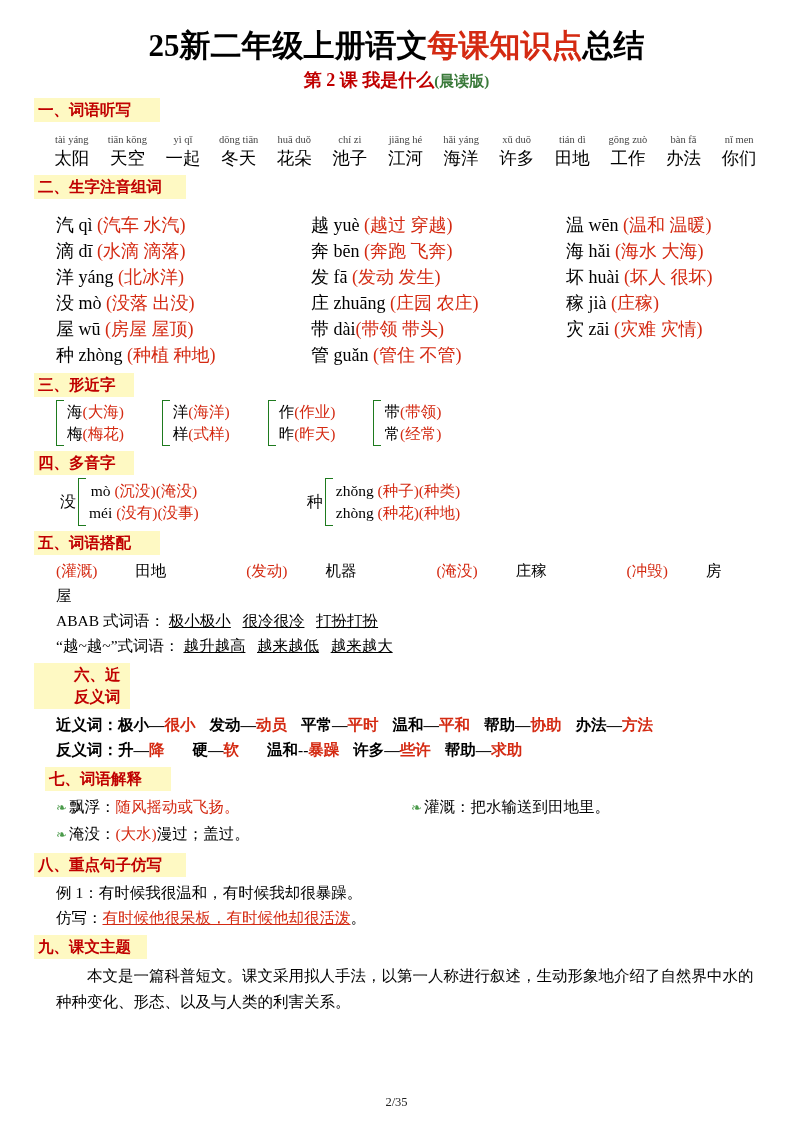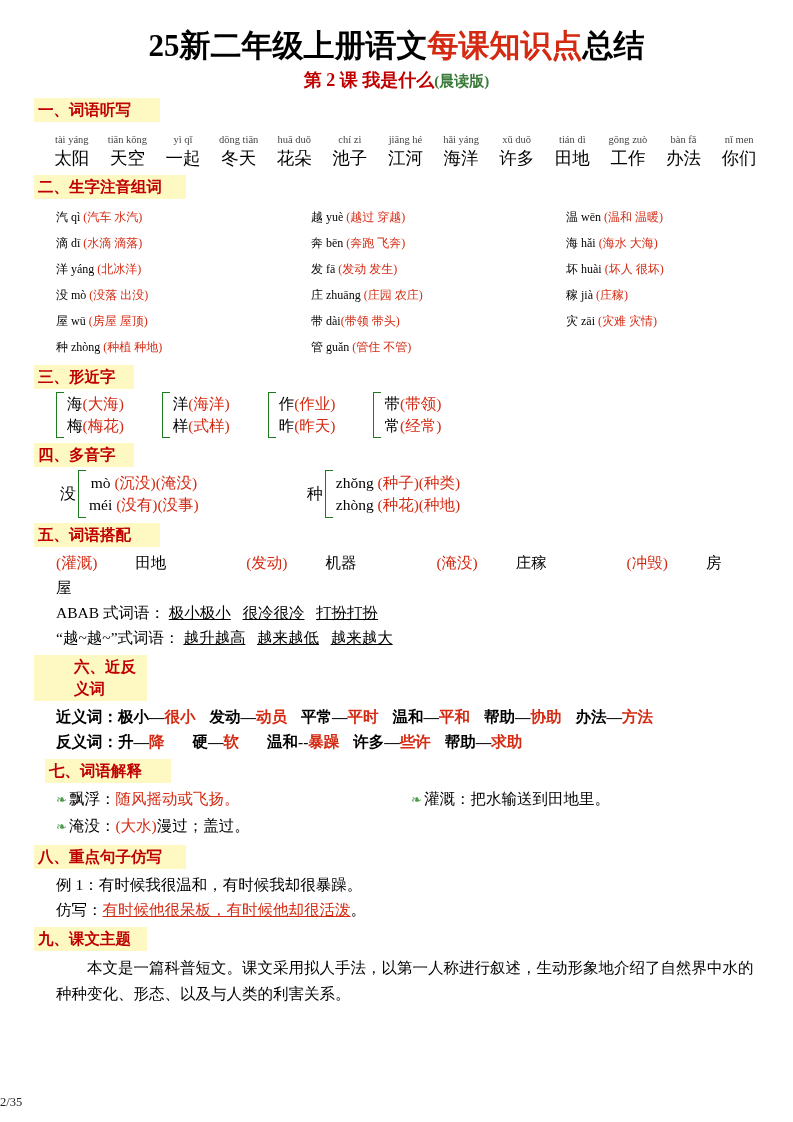--- a/index.html
+++ b/index.html
@@ -51,21 +51,21 @@
     margin: 5px 0 3px 0;
     display: block;
     width: 100%;
     box-sizing: border-box;
   }
   .sec.w1 { width: 126px; }
   .sec.w2 { width: 152px; }
   .sec.w3 { width: 100px; }
   .sec.w4 { width: 100px; }
   .sec.w5 { width: 126px; }
-  .sec.w6 { width: 113px; padding-left: 40px; }
+  .sec.w6 { width: 96px; padding-left: 40px; }
   .sec.w7 { width: 126px; margin-left: 11px; }
   .sec.w8 { width: 152px; }
   .sec.w9 { width: 113px; }
 
   
   .pinyin-row {
     display: flex;
     gap: 16px;
     margin-left: 18px;
     margin-top: 12px;
@@ -73,22 +73,22 @@
   .pw { text-align: center; width: 62px; }
   .pw .py { font-size: 10.5px; color: #444; font-family: "Liberation Serif", serif; line-height: 12px; }
   .pw .hz { font-size: 17.5px; line-height: 24px; }
 
   
   .grid3 {
     display: grid;
     grid-template-columns: 255px 255px 1fr;
     row-gap: 1px;
     margin-left: 22px;
-    margin-top: 6px;
-    font-size: 12px;
+    margin-top: 14px;
+    font-size: 18px;
     line-height: 25px;
   }
   .grid3 .cell { white-space: nowrap; }
   .red { color: #d42a12; }
 
   
   .xjz {
     display: flex;
     margin-left: 22px;
     margin-top: 3px;
@@ -157,21 +157,21 @@
     text-indent: 2em;
     width: 706px;
   }
 
   
   .footer {
     position: absolute;
     bottom: 12px;
     left: 0;
     width: 793px;
-    text-align: left;
+    text-align: center;
     font-size: 12.5px;
     color: #222;
   }
 </style>
 </head>
 <body>
 
 <div class="page">
 
   <div class="title">

